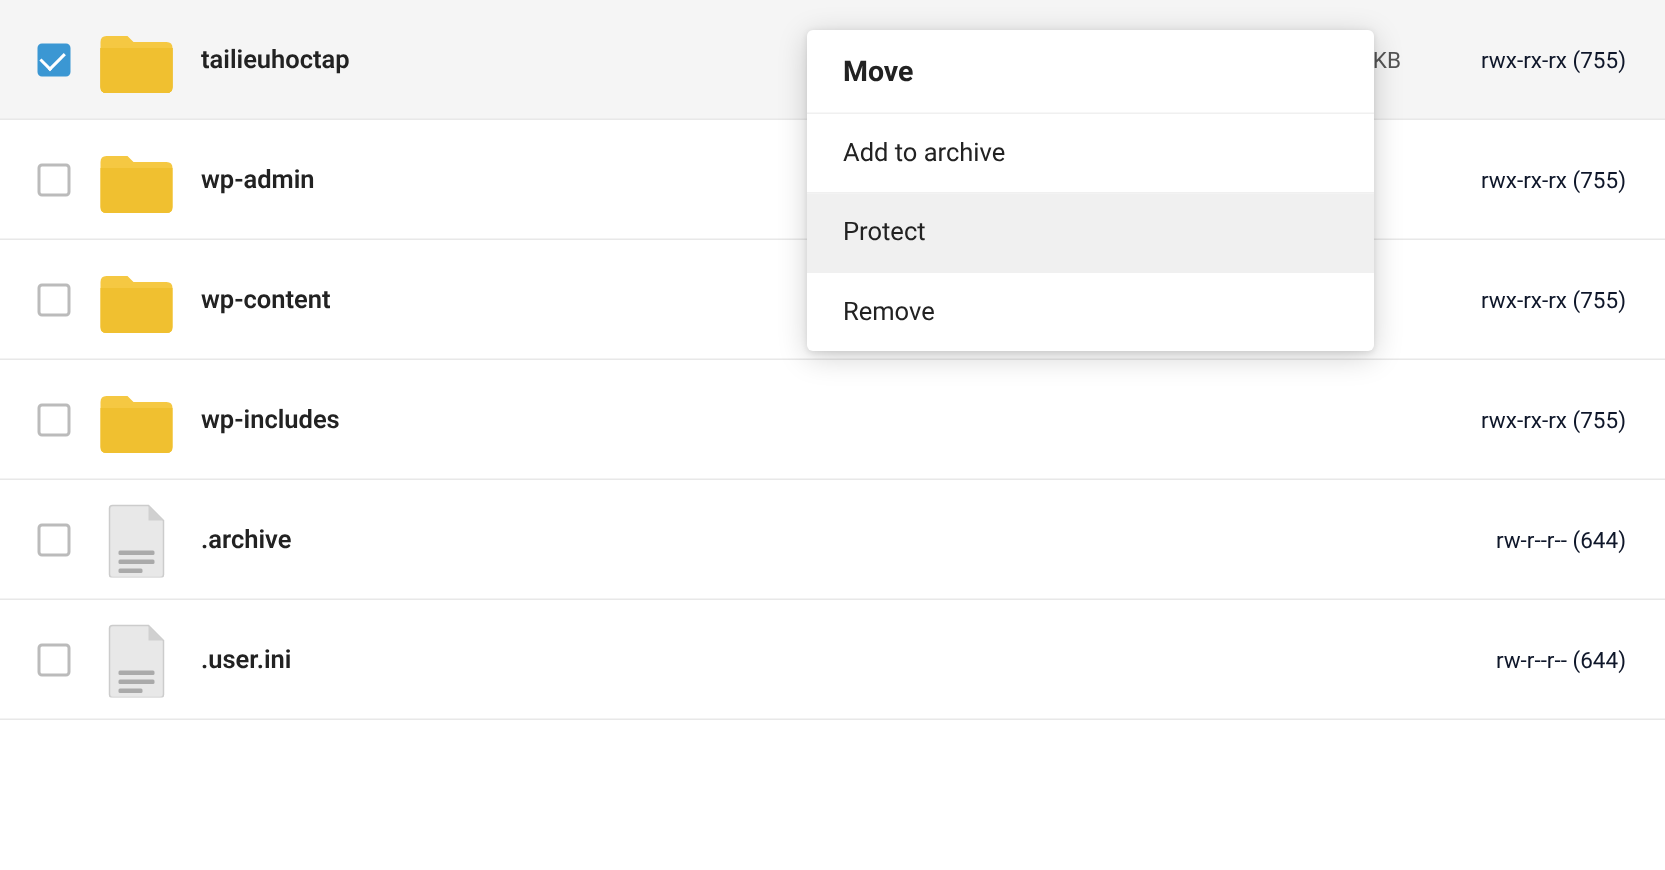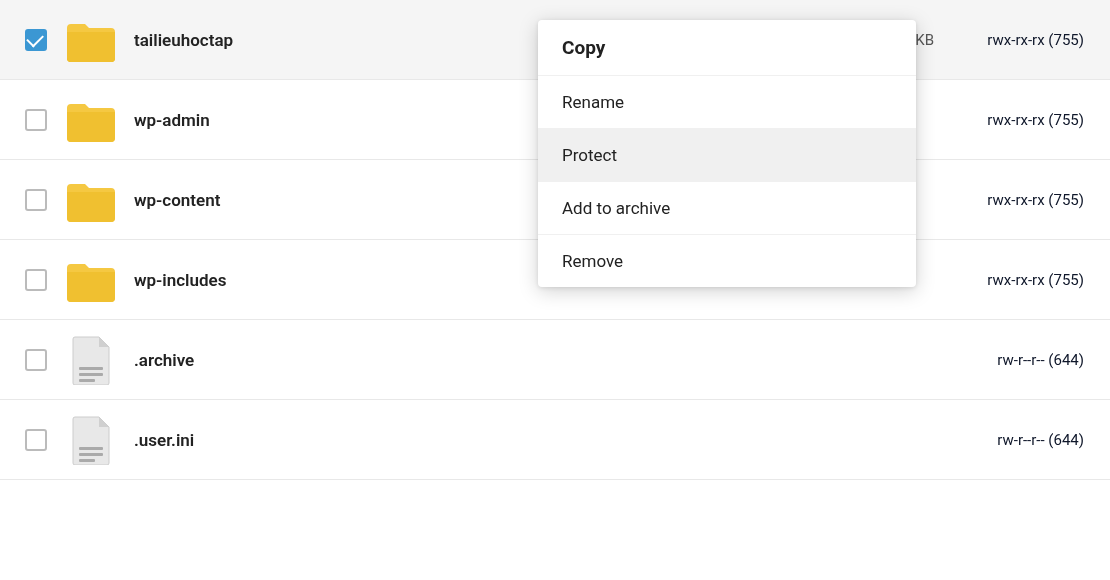--- a/index.html
+++ b/index.html
@@ -262,19 +262,18 @@
           </svg>
         </div>
       </div>
       <div class="name-cell">.user.ini</div>
       <div class="size-cell"></div>
       <div class="perms-cell">rw-r--r-- (644)</div>
     </div>
   </div>
 
   <div class="context-menu">
-    <div class="context-menu-item">Copy</div>
-    <div class="context-menu-item">Rename</div>
+    <div class="context-menu-item">Move</div>
+    <div class="context-menu-item">Add to archive</div>
     <div class="context-menu-item highlighted">Protect</div>
-    <div class="context-menu-item">Add to archive</div>
     <div class="context-menu-item">Remove</div>
   </div>
 </div>
 
 </body></html>

